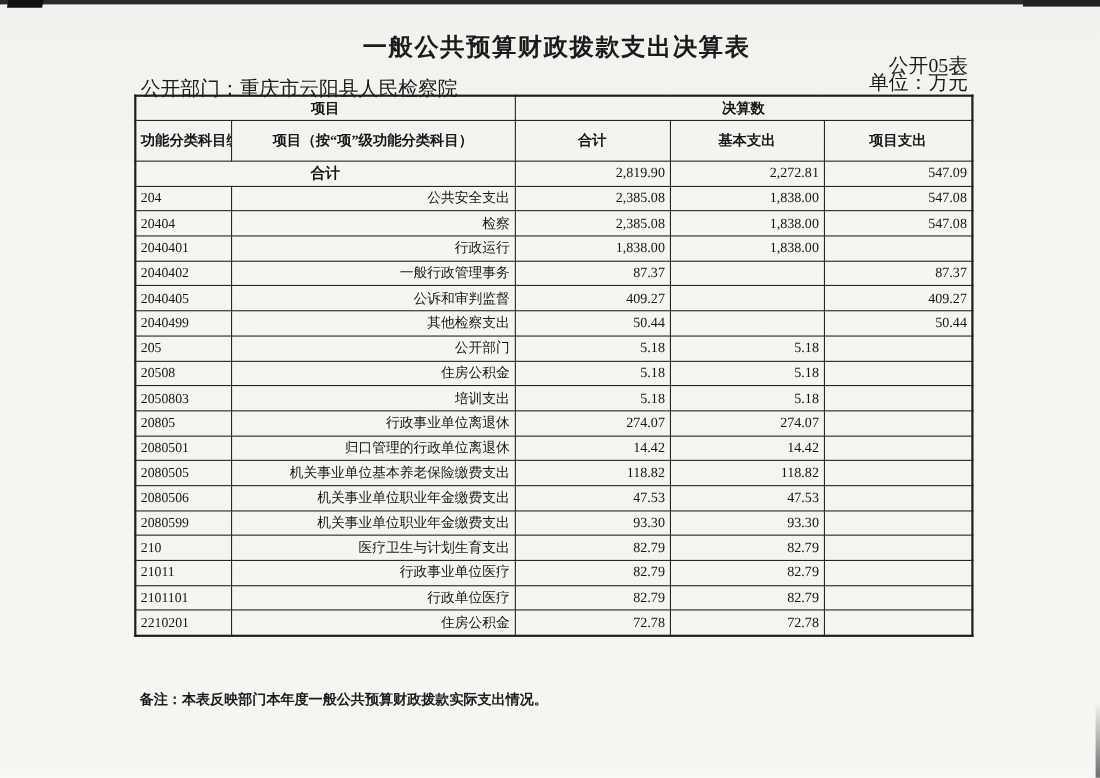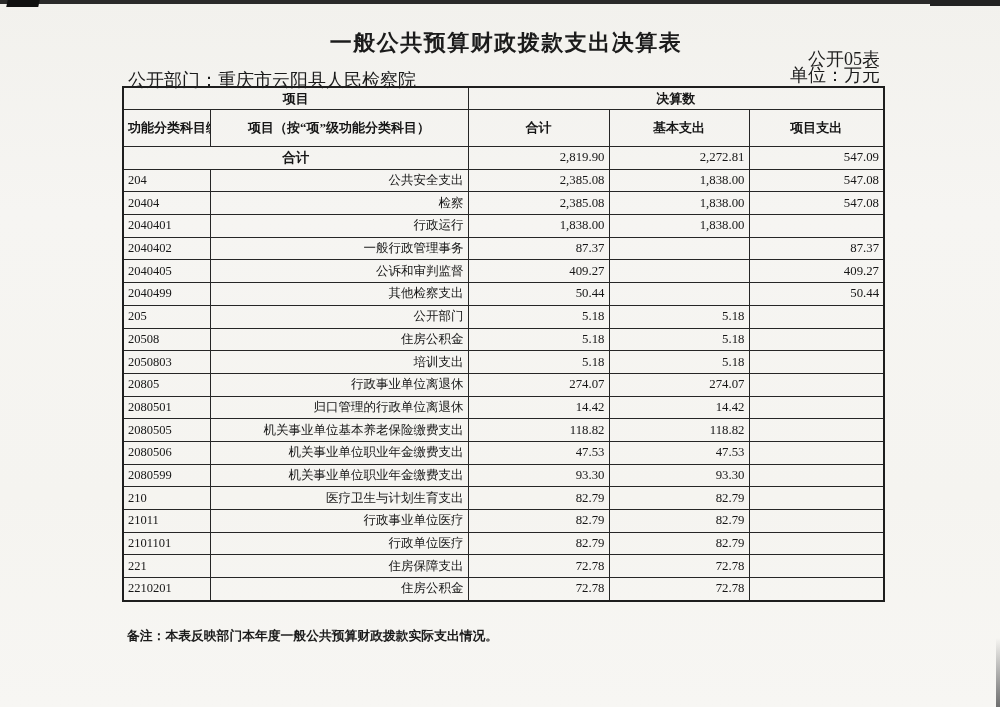--- a/index.html
+++ b/index.html
@@ -206,27 +206,20 @@
           <td class="num"></td>
         </tr>
         <tr>
           <td class="code">2101101</td>
           <td class="item indent">行政单位医疗</td>
           <td class="num">82.79</td>
           <td class="num">82.79</td>
           <td class="num"></td>
         </tr>
         <tr>
-          <td class="code">221</td>
-          <td class="item">住房保障支出</td>
-          <td class="num">72.78</td>
-          <td class="num">72.78</td>
-          <td class="num"></td>
-        </tr>
-        <tr>
           <td class="code">2210201</td>
           <td class="item indent">住房公积金</td>
           <td class="num">72.78</td>
           <td class="num">72.78</td>
           <td class="num"></td>
         </tr>
       </tbody>
   </table>
 
   <div class="note">备注：本表反映部门本年度一般公共预算财政拨款实际支出情况。</div>

